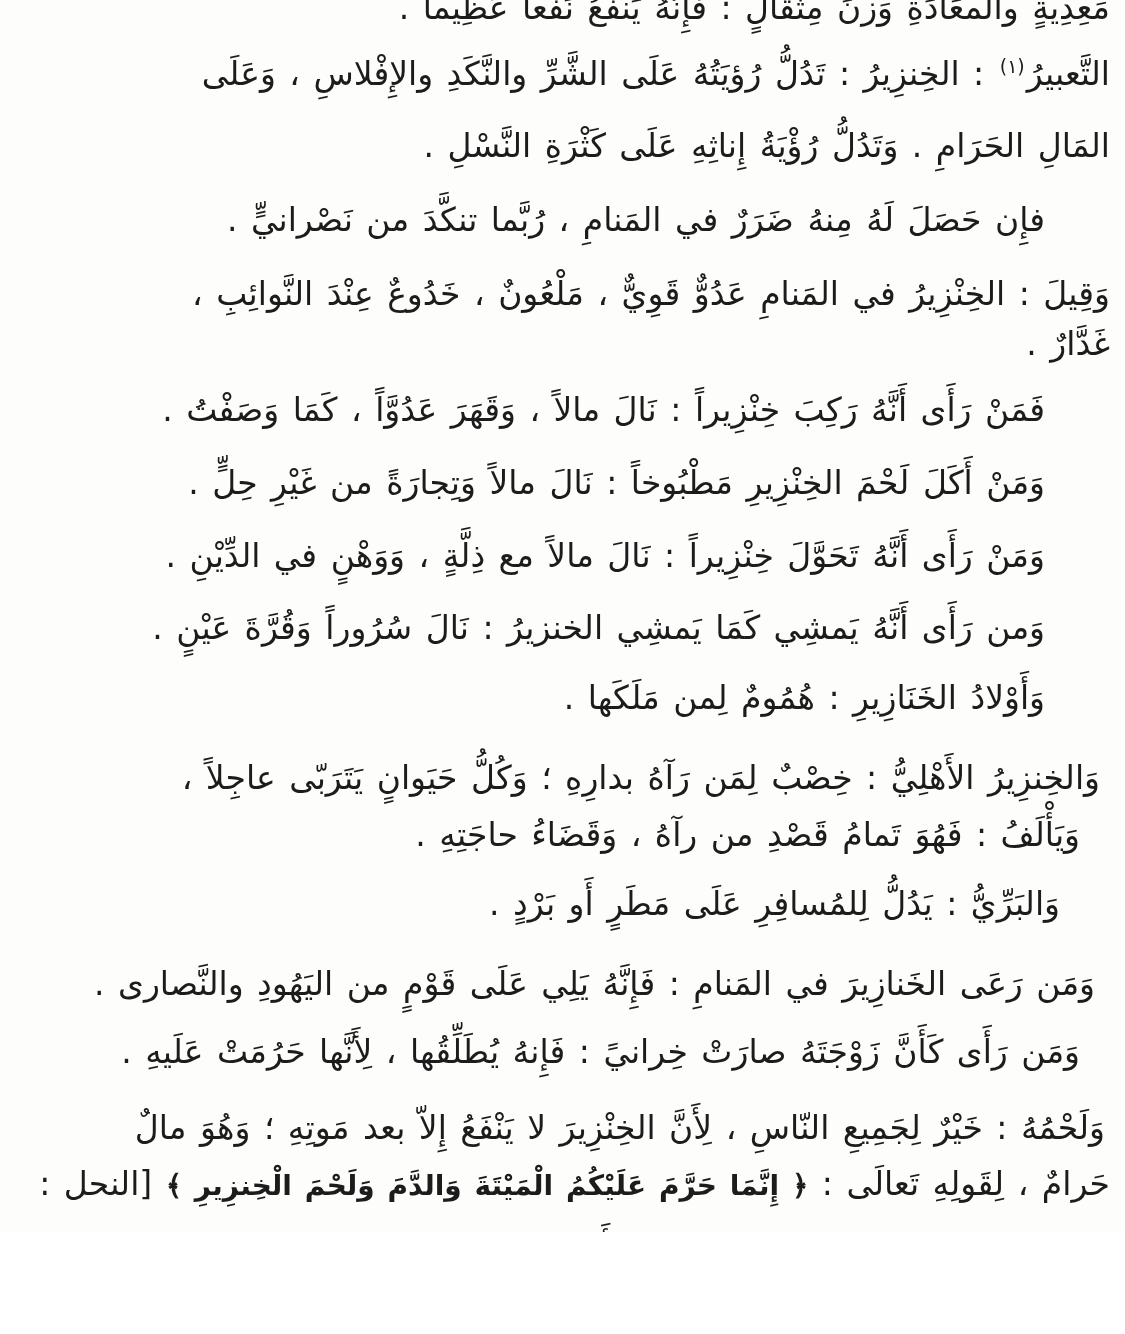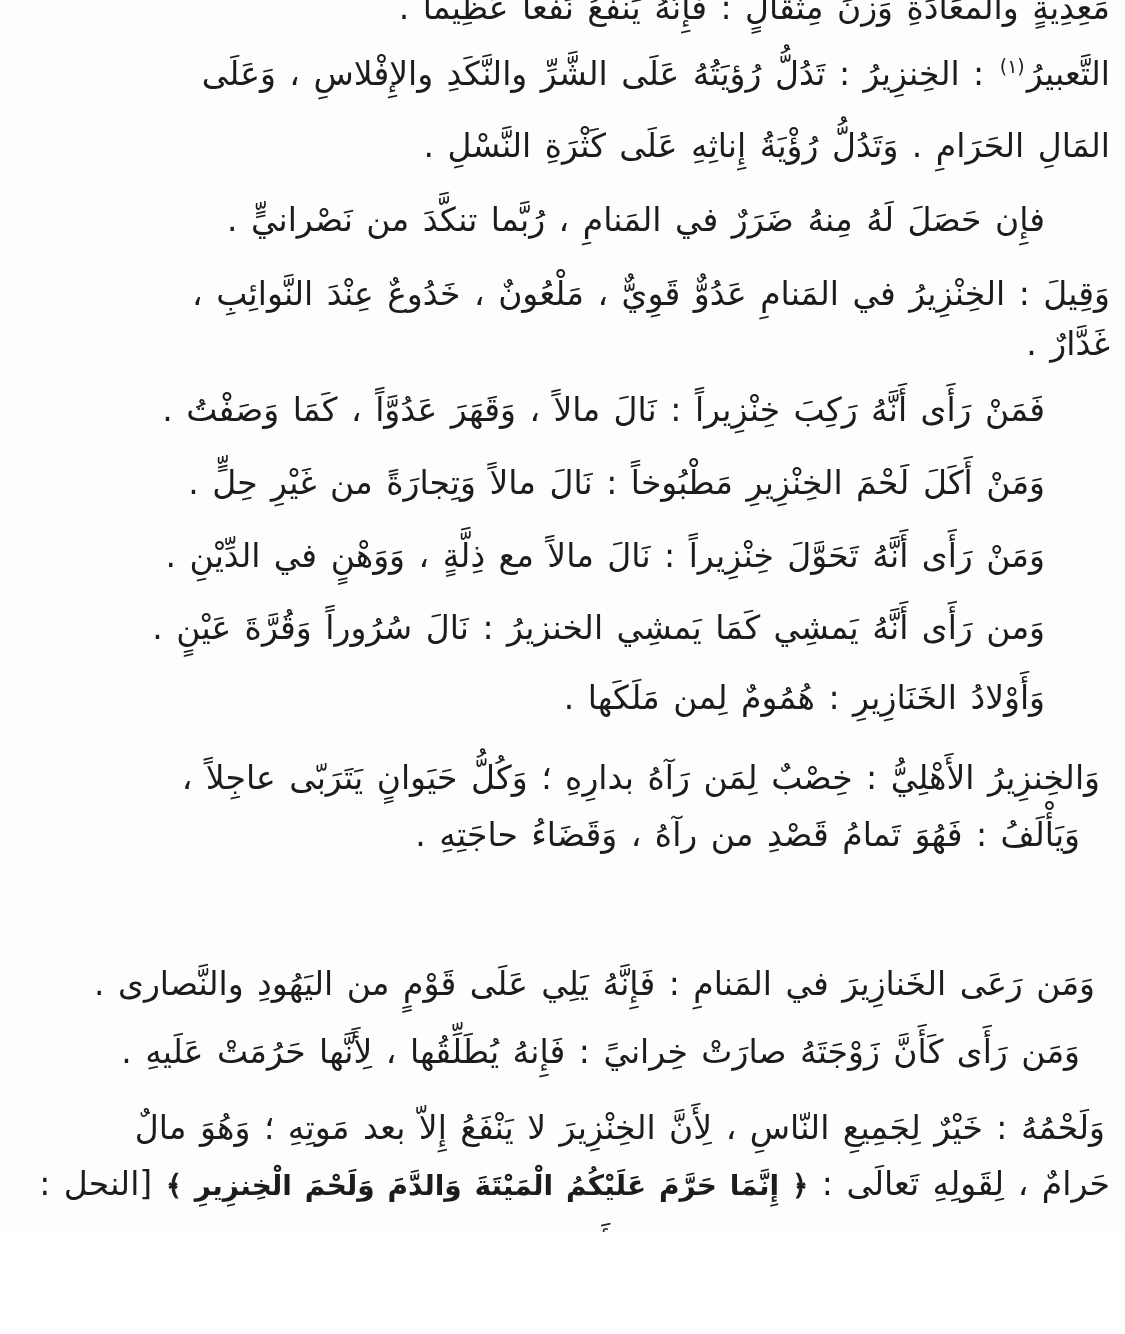--- a/index.html
+++ b/index.html
@@ -58,20 +58,21 @@
   <div class="ln" style="top:270px;right:15px">وَقِيلَ : الخِنْزِيرُ في المَنامِ عَدُوٌّ قَوِيٌّ ، مَلْعُونٌ ، خَدُوعٌ عِنْدَ النَّوائِبِ ،</div>
   <div class="ln" style="top:196px;right:80px">فإِن حَصَلَ لَهُ مِنهُ ضَرَرٌ في المَنامِ ، رُبَّما تنكَّدَ من نَصْرانيٍّ .</div>
   <div class="ln" style="top:320px;right:15px">غَدَّارٌ .</div>
   <div class="ln" style="top:386px;right:80px">فَمَنْ رَأَى أَنَّهُ رَكِبَ خِنْزِيراً : نَالَ مالاً ، وَقَهَرَ عَدُوَّاً ، كَمَا وَصَفْتُ .</div>
   <div class="ln" style="top:532px;right:80px">وَمَنْ رَأَى أَنَّهُ تَحَوَّلَ خِنْزِيراً : نَالَ مالاً مع ذِلَّةٍ ، وَوَهْنٍ في الدِّيْنِ .</div>
   <div class="ln" style="top:459px;right:80px">وَمَنْ أَكَلَ لَحْمَ الخِنْزِيرِ مَطْبُوخاً : نَالَ مالاً وَتِجارَةً من غَيْرِ حِلٍّ .</div>
   <div class="ln" style="top:604px;right:80px">وَمن رَأَى أَنَّهُ يَمشِي كَمَا يَمشِي الخنزيرُ : نَالَ سُرُوراً وَقُرَّةَ عَيْنٍ .</div>
   <div class="ln" style="top:674px;right:80px">وَأَوْلادُ الخَنَازِيرِ : هُمُومٌ لِمن مَلَكَها .</div>
   <div class="ln" style="top:754px;right:25px">وَالخِنزِيرُ الأَهْلِيُّ : خِصْبٌ لِمَن رَآهُ بدارِهِ ؛ وَكُلُّ حَيَوانٍ يَتَرَبّى عاجِلاً ،</div>
   <div class="ln" style="top:811px;right:45px">وَيَأْلَفُ : فَهُوَ تَمامُ قَصْدِ من رآهُ ، وَقَضَاءُ حاجَتِهِ .</div>
+  <div class="ln" style="top:880px;right:65px">وَالبَرِّيُّ : يَدُلُّ لِلمُسافِرِ عَلَى مَطَرٍ أَو بَرْدٍ .</div>
   <div class="ln" style="top:960px;right:30px">وَمَن رَعَى الخَنازِيرَ في المَنامِ : فَإِنَّهُ يَلِي عَلَى قَوْمٍ من اليَهُودِ والنَّصارى .</div>
   <div class="ln" style="top:1028px;right:45px">وَمَن رَأَى كَأَنَّ زَوْجَتَهُ صارَتْ خِرانيً : فَإِنهُ يُطَلِّقُها ، لِأَنَّها حَرُمَتْ عَلَيهِ .</div>
   <div class="ln" style="top:1104px;right:20px">وَلَحْمُهُ : خَيْرٌ لِجَمِيعِ النّاسِ ، لِأَنَّ الخِنْزِيرَ لا يَنْفَعُ إِلاّ بعد مَوتِهِ ؛ وَهُوَ مالٌ</div>
 
   <div class="ln" style="top:1160px;right:15px"><span>حَرامٌ ، لِقَولِهِ تَعالَى : </span><span class="verse">﴿ إِنَّمَا حَرَّمَ عَلَيْكُمُ الْمَيْتَةَ وَالدَّمَ وَلَحْمَ الْخِنزِيرِ ﴾</span><span> [النحل :</span></div>
 
   <div class="ln" style="top:1226px;right:88px">١١٥] فَفِيه إِشارَةٌ لِذَلِكَ ؛ وَاللهُ أَعلمُ .</div>
 
   <div class="watermark"><span>知乎</span><span> </span><span>@Mansour</span></div>
 

